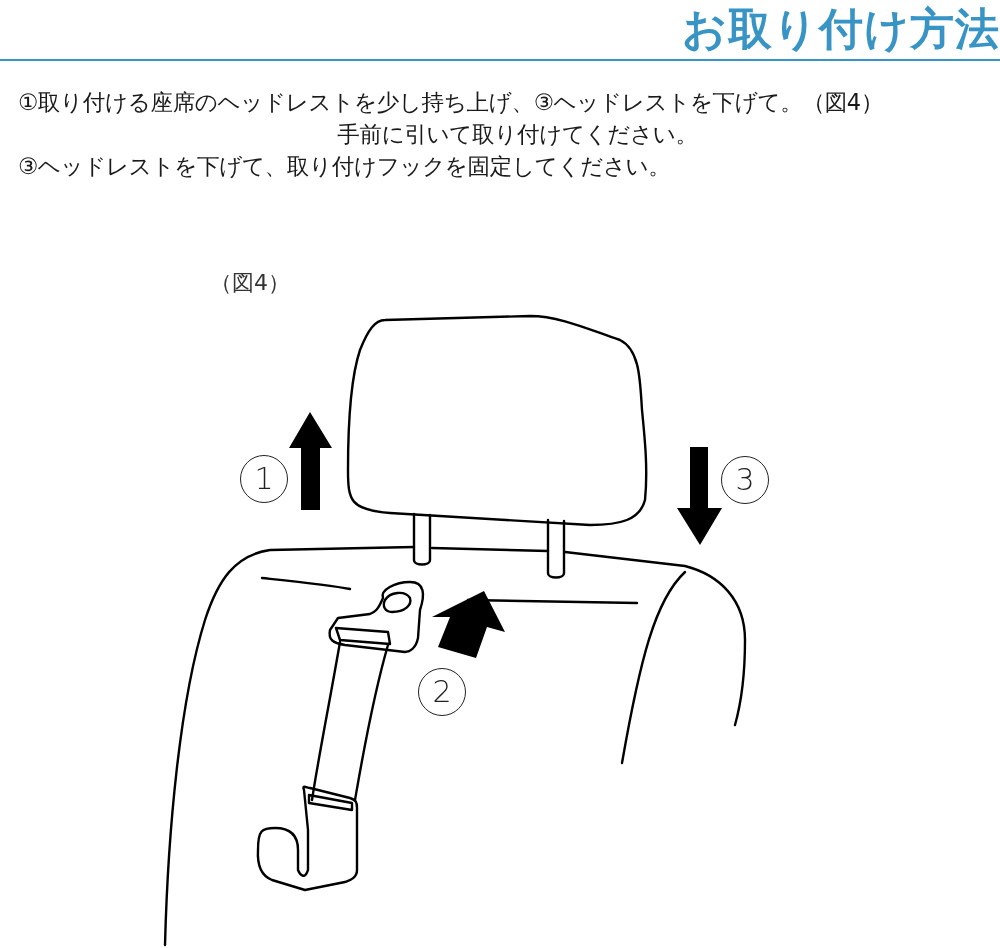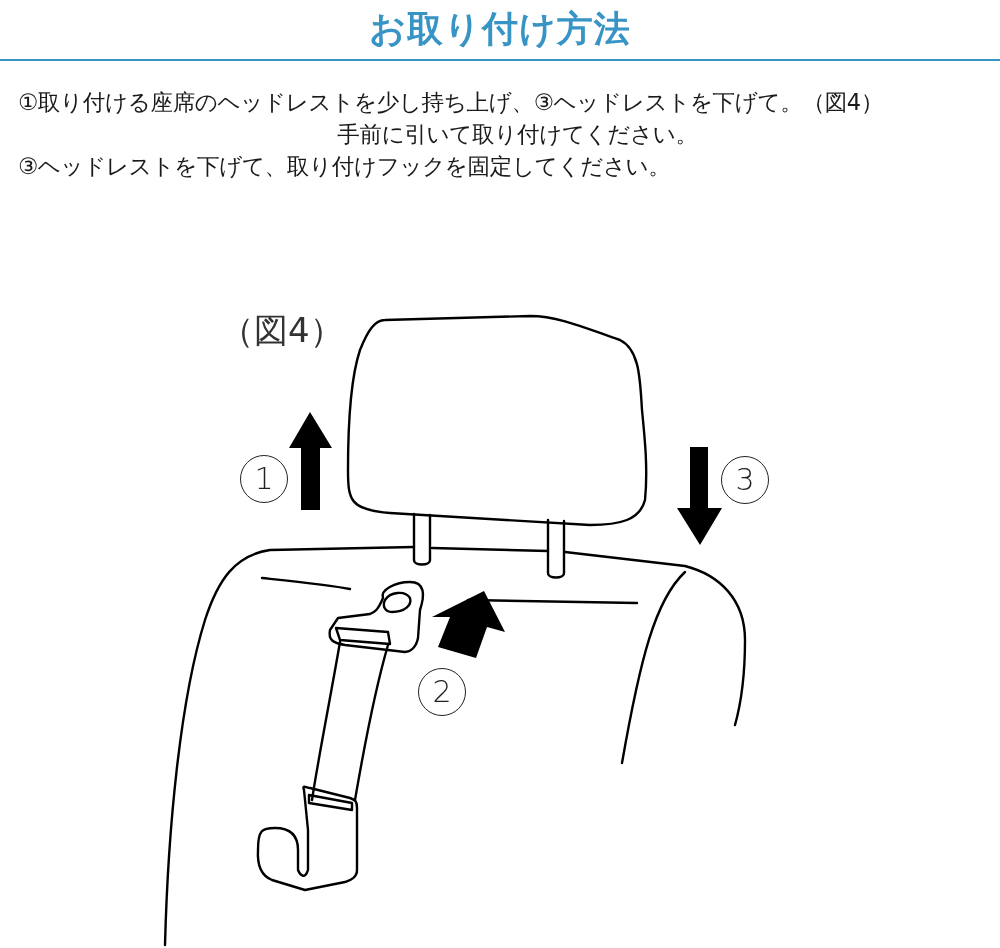--- a/index.html
+++ b/index.html
@@ -1,27 +1,27 @@
 <!DOCTYPE html>
 <html><head>
 <meta charset="utf-8">
 <style>
   html, body { margin: 0; padding: 0; background: #ffffff; }
   body { width: 1000px; height: 948px; position: relative; overflow: hidden;
          font-family: "DejaVu Sans", "Liberation Sans", sans-serif; color: #1a1a1a; }
   .title { position: absolute; left: 0; top: 0; width: 1000px; height: 56px;
-           text-align: center; font-size: 36px; font-weight: bold; line-height: 58px;
+           text-align: right; font-size: 44px; font-weight: bold; line-height: 58px;
            letter-spacing: 1px; }
   .rule { position: absolute; left: 0; top: 59px; width: 1000px; height: 2px; }
   .steps { position: absolute; left: 18px; top: 86px; width: 975px;
            font-size: 22.5px; line-height: 32px; letter-spacing: -0.3px; }
   .step { white-space: nowrap; }
   .step.indent { padding-left: 24px; text-align: center; }
-  .fig-label { position: absolute; left: 220px; top: 268px; font-size: 34px;
-               color: #333; letter-spacing: 0px; margin-top: 40px; }
+  .fig-label { position: absolute; left: 210px; top: 268px; font-size: 22px;
+               color: #333; letter-spacing: 0px; }
   svg.figure { position: absolute; left: 0; top: 0; }
   .num { position: absolute; font-size: 30px; color: #222; font-family: "DejaVu Sans", sans-serif;
          width: 46px; height: 46px; border: 1.5px solid #222; border-radius: 50%;
          text-align: center; line-height: 46px; font-weight: 300; }
 </style>
 </head>
 <body>
 
 <div class="title" style="color: rgb(55, 148, 196);">お取り付け方法</div>
 <div class="rule" style="background: rgb(55, 148, 196);"></div>

